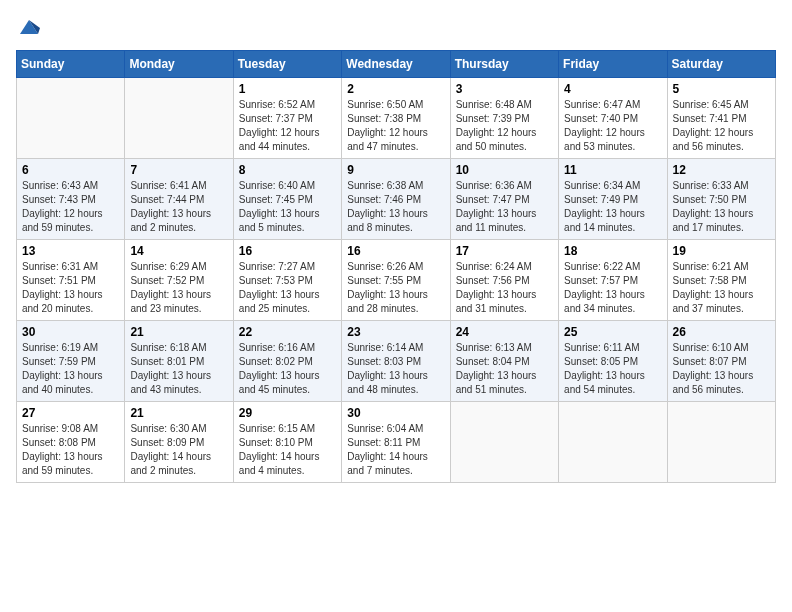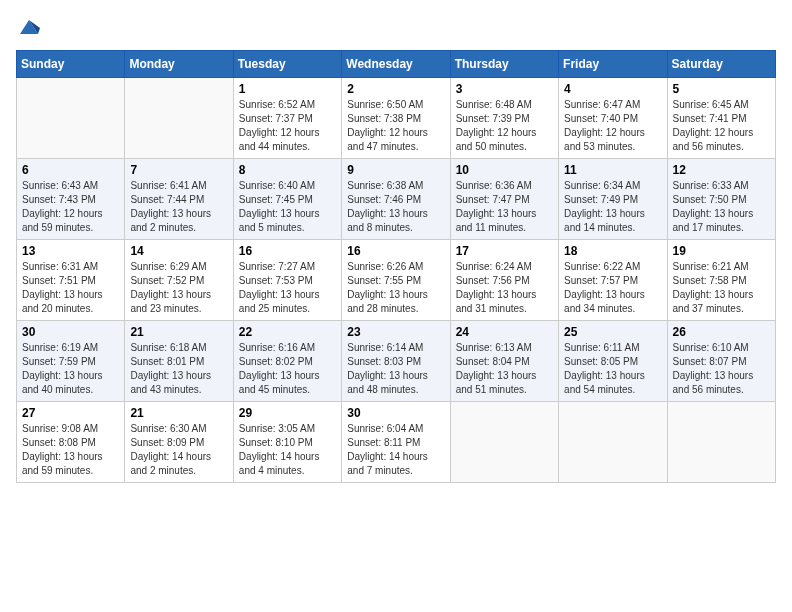--- a/index.html
+++ b/index.html
@@ -336,21 +336,21 @@
         </td>
         <td>
           <span class="day-number">21</span>
           <div class="day-info">Sunrise: 6:30 AM
 Sunset: 8:09 PM
 Daylight: 14 hours
 and 2 minutes.</div>
         </td>
         <td>
           <span class="day-number">29</span>
-          <div class="day-info">Sunrise: 3:05 AM
+          <div class="day-info">Sunrise: 6:15 AM
 Sunset: 8:10 PM
 Daylight: 14 hours
 and 4 minutes.</div>
         </td>
         <td>
           <span class="day-number">30</span>
           <div class="day-info">Sunrise: 6:04 AM
 Sunset: 8:11 PM
 Daylight: 14 hours
 and 7 minutes.</div>

